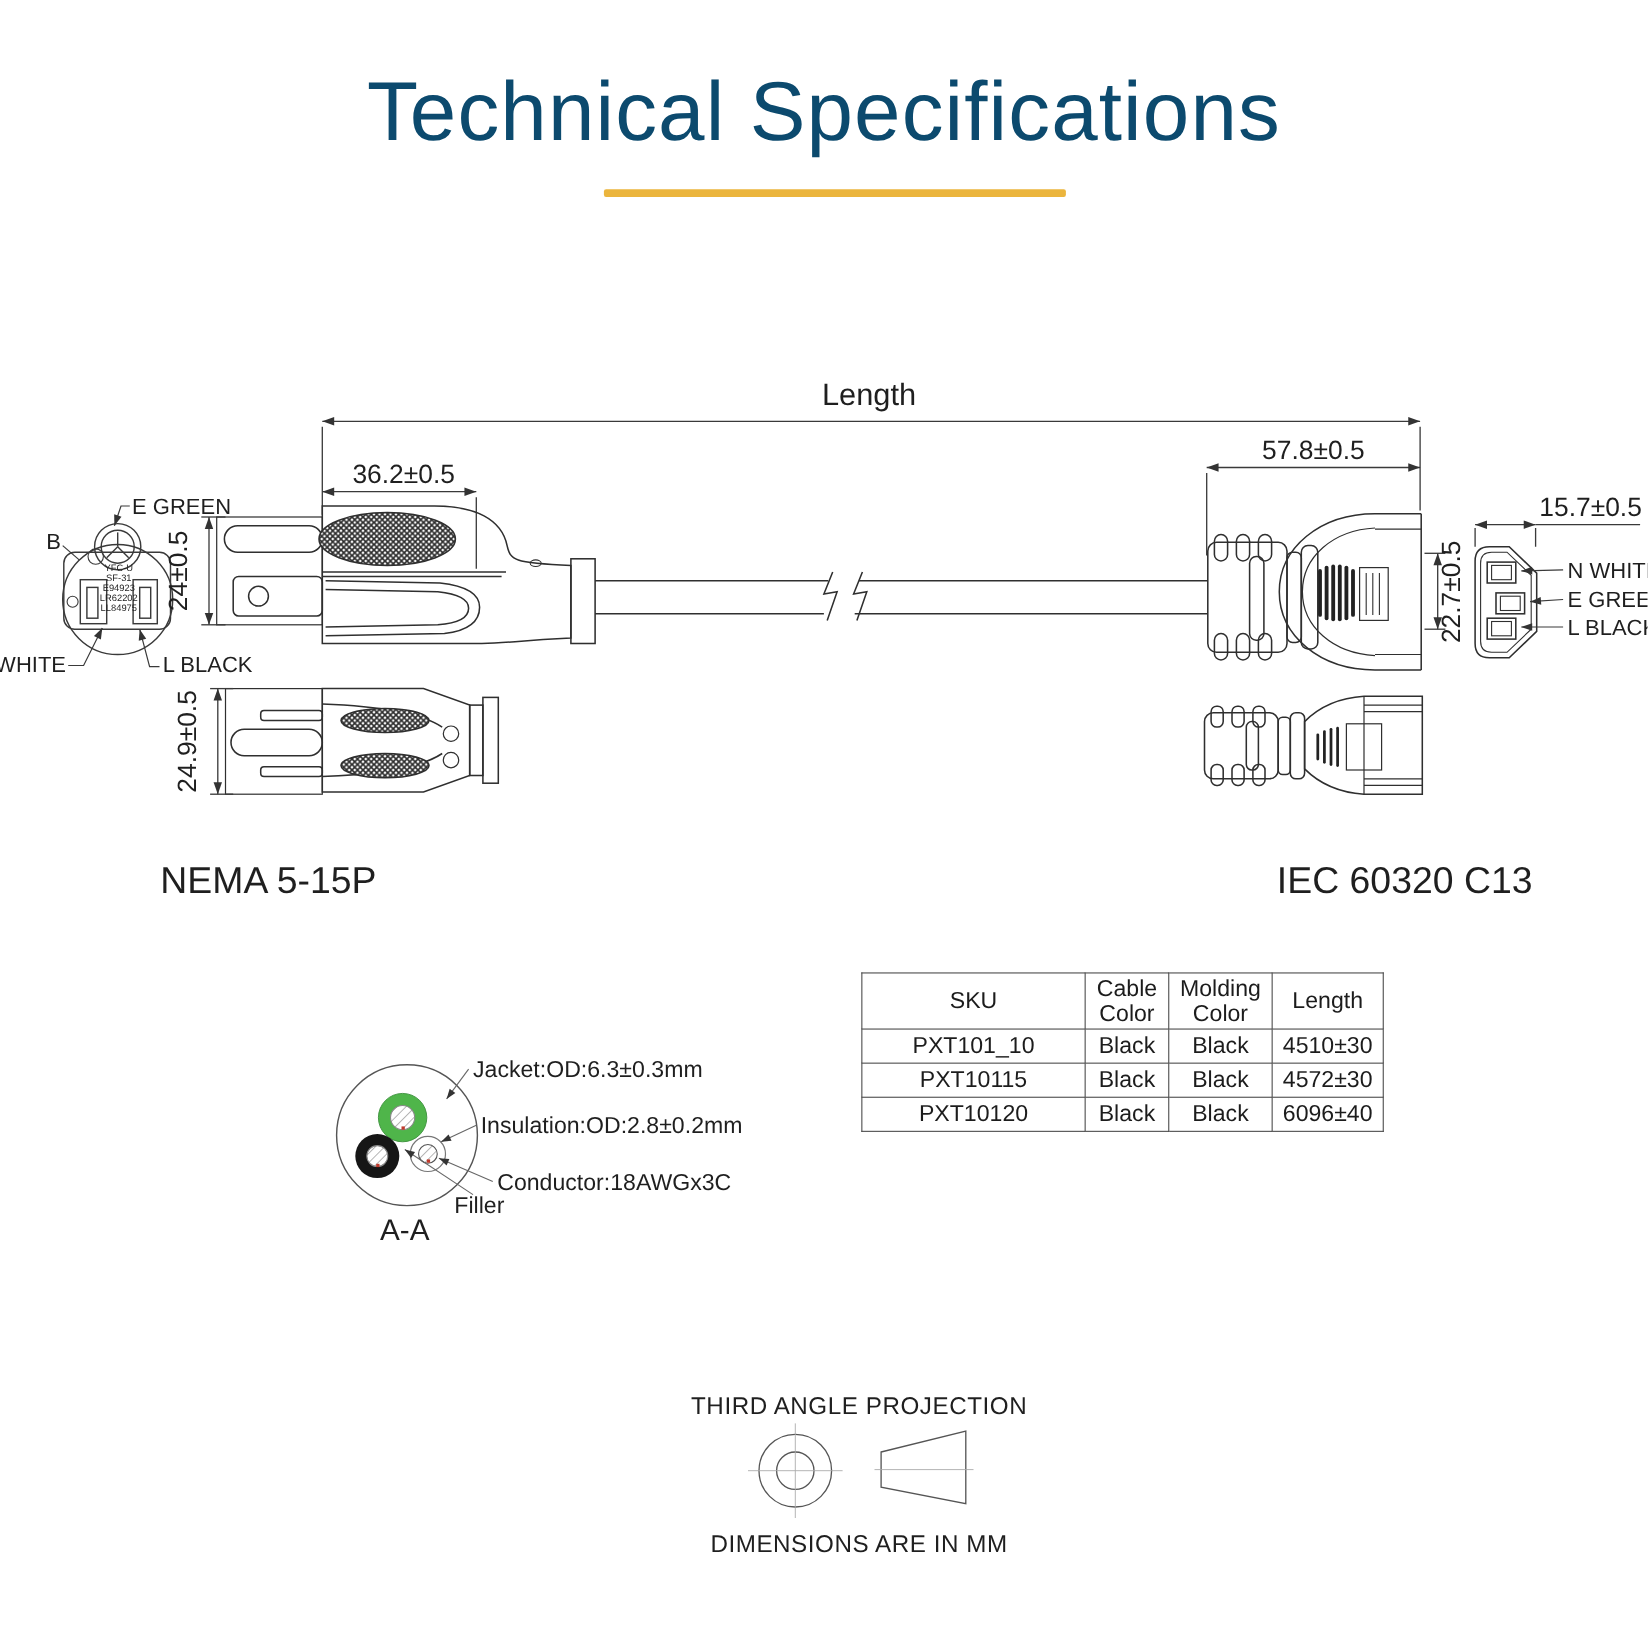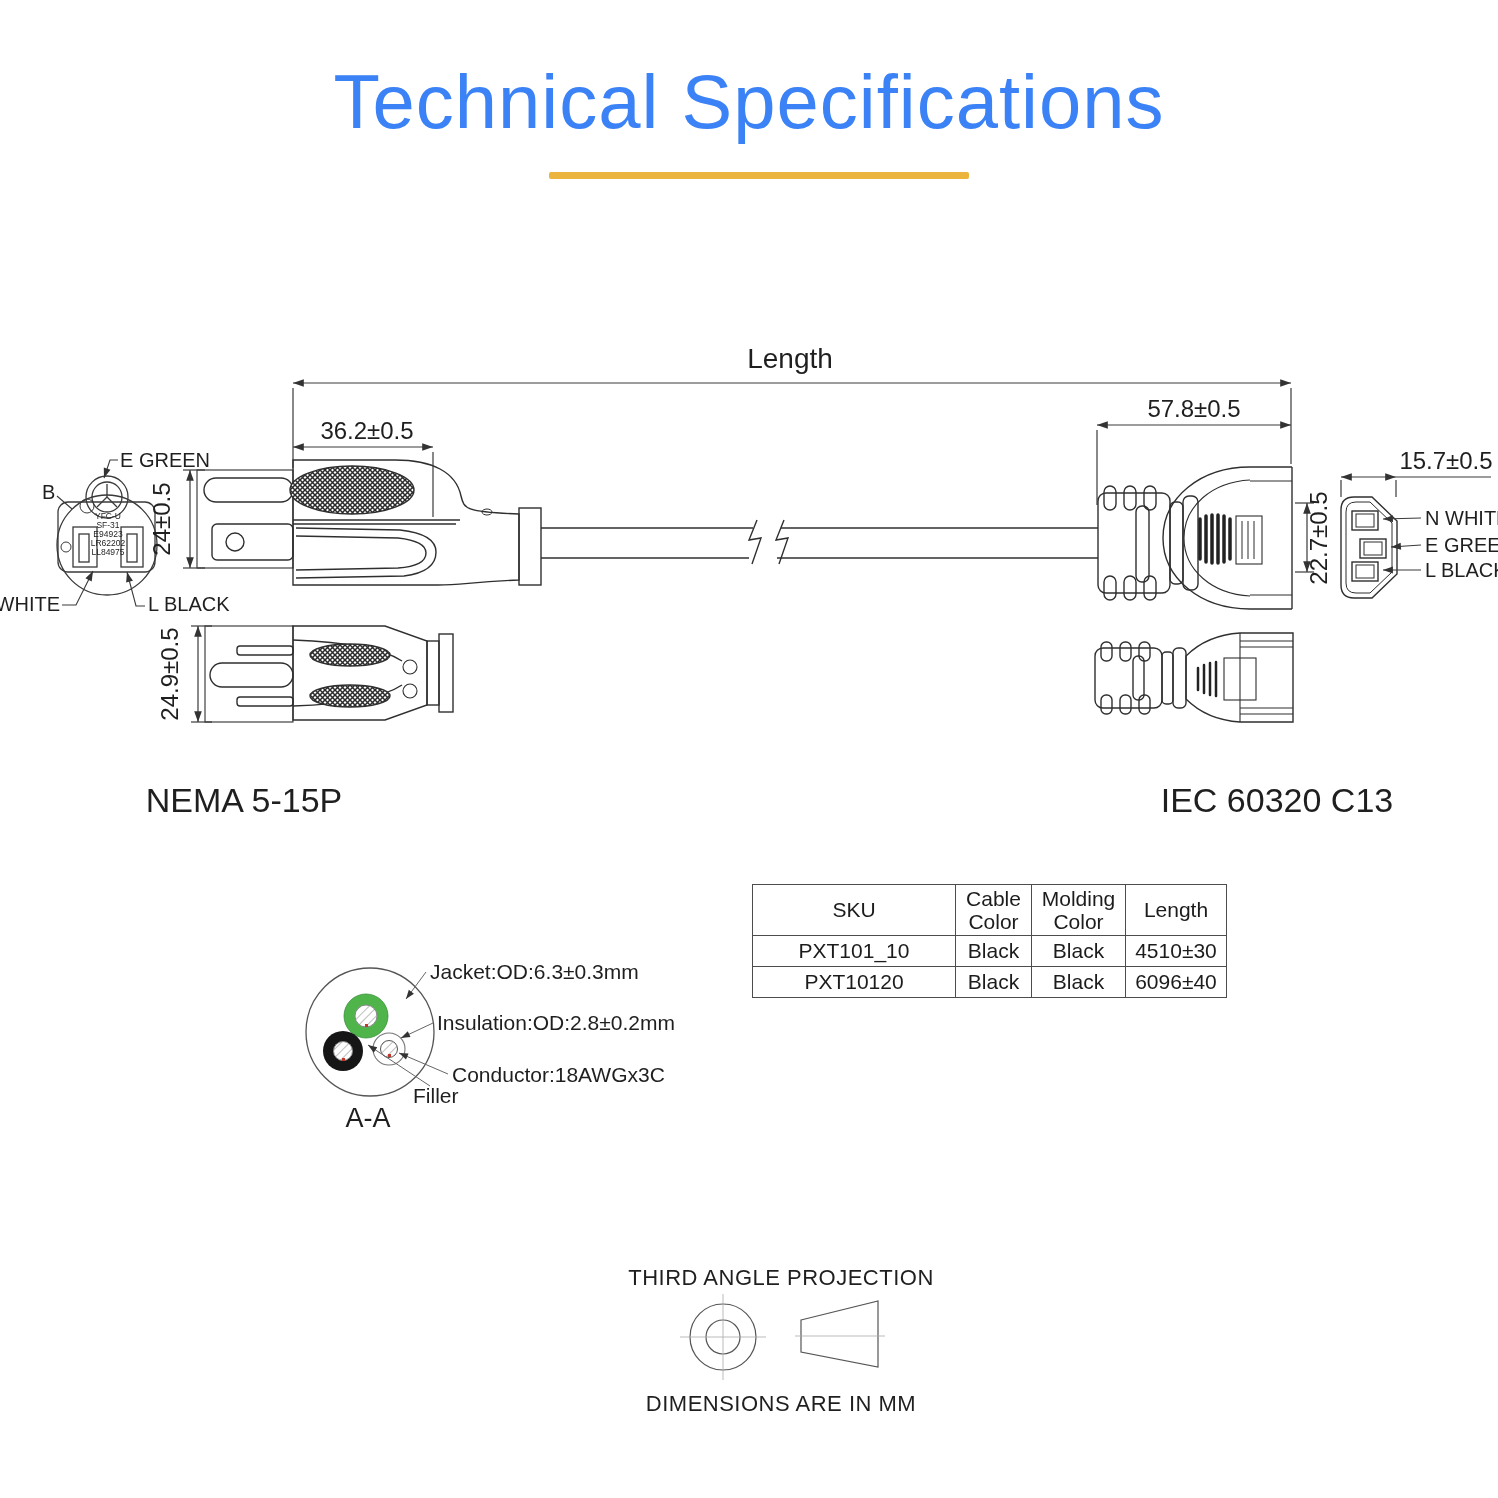--- a/index.html
+++ b/index.html
@@ -7,41 +7,41 @@
     position:relative;
     width:1498px;height:1498px;
     background:#ffffff;
     font-family:"Liberation Sans", sans-serif;
     overflow:hidden;
   }
   .page-title{
     position:absolute;top:58px;left:0;width:1498px;
     text-align:center;
     font-size:76px;font-weight:300;letter-spacing:1px;
-    color:#3b82f6;
+    color:#0c4a6e;
     font-family:"Liberation Sans", sans-serif;
   }
   .title-underline{
     position:absolute;left:549px;top:172px;width:420px;height:7px;
     background:#EBB53D;border-radius:2px;
   }
   svg.drawing{position:absolute;left:0;top:0;}
   svg.drawing text{
     font-family:"Liberation Sans", sans-serif;
     fill:#1f1f1f;
   }
   .dimtext{font-size:24px;}
   .lbltext{font-size:20px;}
   .nametext{font-size:34px;fill:#4e4e4e;font-weight:300;}
   .marktext{font-size:8.5px;fill:#222;}
   .foottext{font-size:22px;fill:#222;letter-spacing:0.5px;}
   .sectext{font-size:27px;fill:#333;}
   .cstext{font-size:21px;}
   .spec-table{
-    position:absolute;left:752px;top:884px;
+    position:absolute;left:783px;top:884px;
   }
   .spec-table table{
     border-collapse:collapse;table-layout:fixed;
     font-size:21px;color:#1c1c1c;
     font-family:"Liberation Sans", sans-serif;
   }
   .spec-table th,.spec-table td{
     border:1.6px solid #4d4d4d;
     text-align:center;vertical-align:middle;
     font-weight:normal;line-height:1.1;
@@ -329,20 +329,26 @@
         </tr>
       </thead>
       <tbody>
         <tr>
           <td>PXT101_10</td>
           <td>Black</td>
           <td>Black</td>
           <td>4510±30</td>
         </tr>
         <tr>
+          <td>PXT10115</td>
+          <td>Black</td>
+          <td>Black</td>
+          <td>4572±30</td>
+        </tr>
+        <tr>
           <td>PXT10120</td>
           <td>Black</td>
           <td>Black</td>
           <td>6096±40</td>
         </tr>
       </tbody>
     </table>
   </div>
 
 </div>

